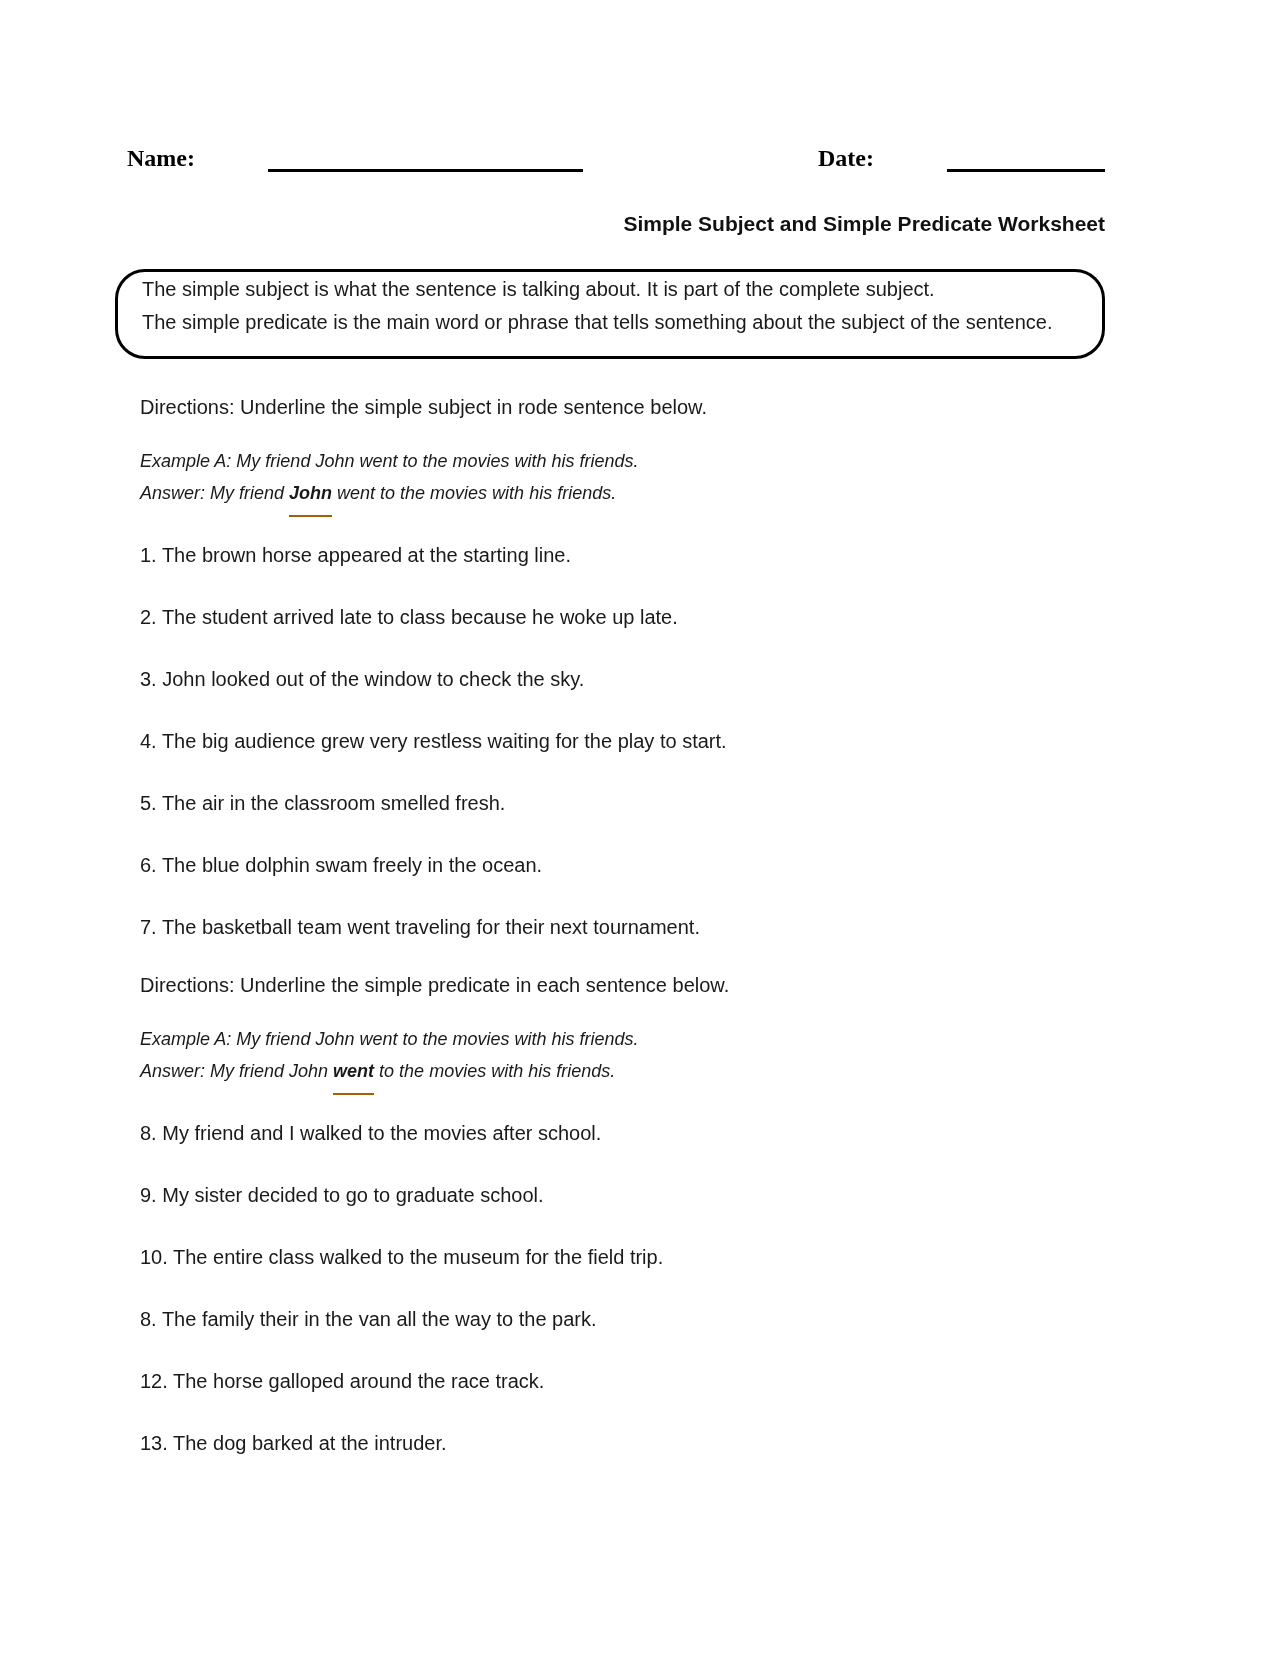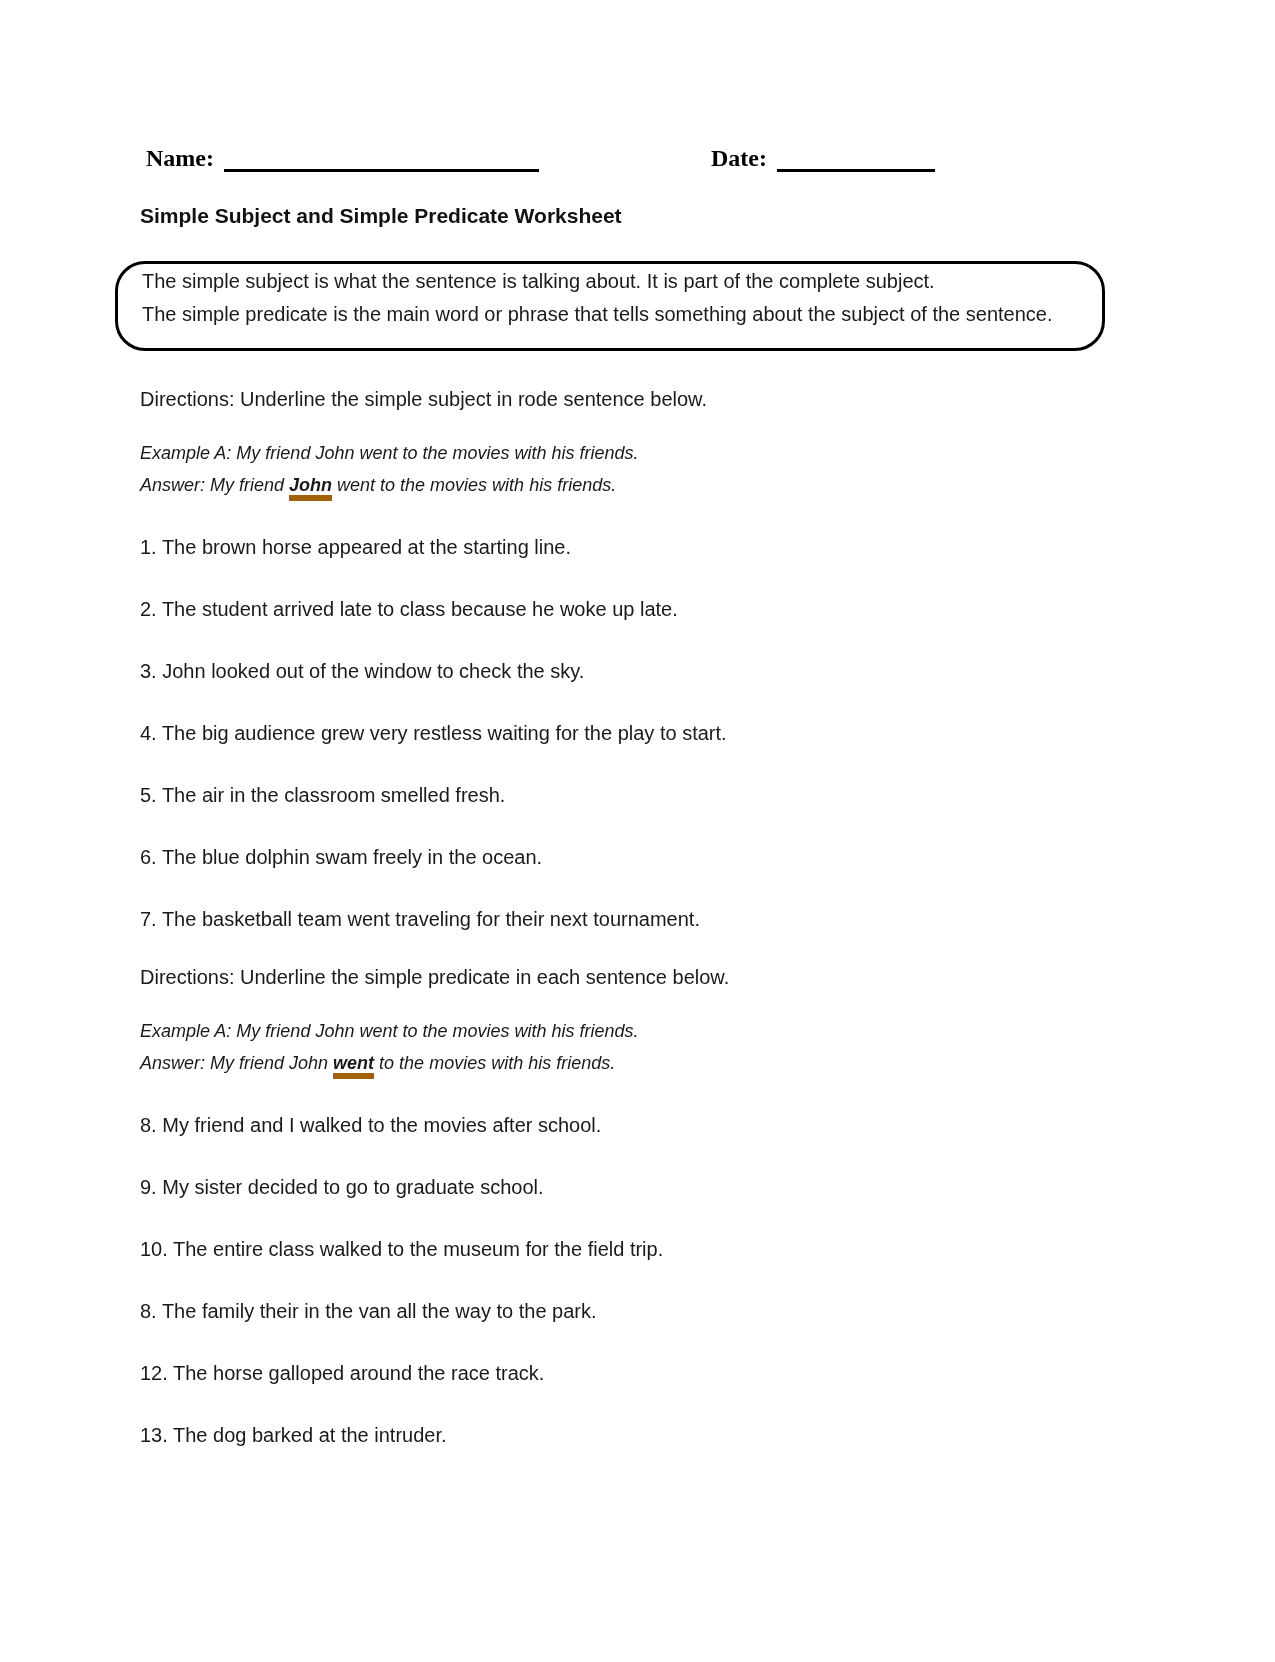--- a/index.html
+++ b/index.html
@@ -11,44 +11,45 @@
     margin: 0 auto;
     background: #ffffff;
     font-family: "Liberation Sans", sans-serif;
     color: #1a1a1a;
     padding: 142px 170px 0 115px;
   }
   
   .header-row {
     display: flex;
     align-items: flex-end;
-    margin-left: 31px;
+    margin-left: 12px;
     height: 30px;
+    justify-content: space-between;
   }
   .hdr-label {
     font-family: "Liberation Serif", serif;
     font-weight: bold;
     font-size: 24px;
     color: #000;
     white-space: nowrap;
   }
   .blank-line {
     display: inline-block;
     border-bottom: 3px solid #000;
     height: 26px;
     margin-left: 10px;
   }
   .name-blank { width: 315px; }
   .date-gap { margin-left: 172px; }
   .date-blank { width: 158px; }
   
   .title {
-    margin-top: 32px;
+    margin-top: 40px;
     margin-left: 25px;
-    text-align: left;
+    text-align: right;
     font-size: 21px;
     font-weight: bold;
     color: #111;
   }
   
   .info-box {
     margin-top: 33px;
     border: 3px solid #000;
     border-radius: 30px;
     padding: 1px 24px 17px 24px;
@@ -65,22 +66,22 @@
     line-height: 22px;
   }
   .example-block { margin-top: 32px; }
   .example-line {
     font-style: italic;
     font-size: 18px;
     line-height: 22px;
   }
   .example-line + .example-line { margin-top: 10px; }
   .uword {
-    border-bottom: 6px solid #a16207;
-    padding-bottom: 0px;
+    border-bottom: 2px solid #a16207;
+    padding-bottom: 12px;
     font-weight: bold;
   }
   .sentence {
     margin-top: 40px;
     font-size: 20px;
     line-height: 22px;
   }
   .sentences { margin-top: 4px; }
 </style>
 </head>

